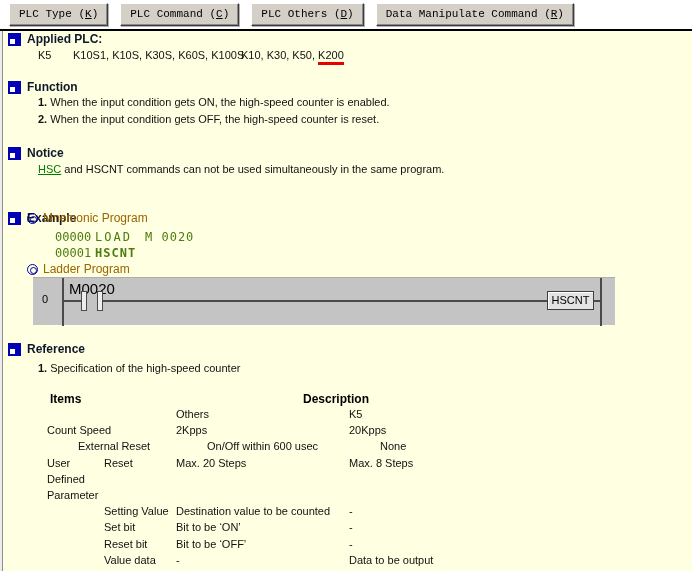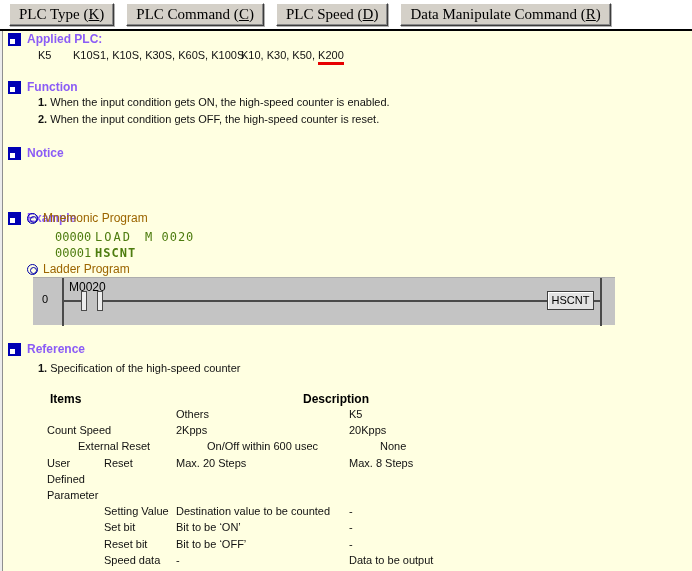--- a/index.html
+++ b/index.html
@@ -4,33 +4,33 @@
 <style>
   * { margin:0; padding:0; box-sizing:border-box; }
   html,body { width:692px; height:571px; }
   body { font-family:"Liberation Sans", sans-serif; }
   #page { position:relative; width:692px; height:571px; background:#FFFFE1; overflow:hidden; }
 
   
   .topbar { position:absolute; top:0; left:0; width:692px; height:31px; background:#FFFFFF;
             border-bottom:2px solid #000; display:flex; align-items:center; gap:12px; padding-left:9px; }
   .tb-btn { height:23px; padding:0 9px; background:#D4D0C8; color:#000;
-            font-family:Liberation Serif, serif; font-size:15px; line-height:21px;
+            font-family:Liberation Mono, monospace; font-size:11px; line-height:21px;
             border:1px solid #3c3c3c; border-top-color:#FFFFFF; border-left-color:#FFFFFF;
             box-shadow: inset -1px -1px 0 #8a8a8a, 1px 1px 0 #b0b0b0; cursor:pointer; white-space:nowrap; }
   .hk { text-decoration:underline; }
 
   .left-edge { position:absolute; left:0; top:31px; width:3px; height:540px; background:#ECECEC;
                border-right:1px solid #8f8f8f; }
 
   
   .sect-head { position:absolute; left:8px; height:16px; display:flex; align-items:center; gap:6px; }
   .sq-icon { width:13px; height:13px; background:#0000B4; position:relative; flex:0 0 13px; }
   .sq-icon::after { content:''; position:absolute; left:2px; bottom:2px; width:5px; height:5px; background:#FFFFFF; }
-  .sect-title { font-size:12px; font-weight:bold; color:#8b5cf6; }
+  .sect-title { font-size:12px; font-weight:bold; color:#0f172a; }
 
   .bodytext { position:absolute; font-size:11px; color:#111; white-space:nowrap; }
   .num { font-weight:bold; }
 
   
   .plc-g1 { position:absolute; left:38px; top:0; }
   .plc-g2 { position:absolute; left:73px; top:0; }
   .plc-g3 { position:absolute; left:241px; top:0; }
   .red-underline { border-bottom:3px solid #E60000; padding-bottom:1px; }
 
@@ -49,21 +49,21 @@
   .mnem-op   { position:absolute; left:40px; letter-spacing:2px; }
   .mnem-op.b { font-weight:bold; letter-spacing:1px; }
   .mnem-operand { position:absolute; left:90px; letter-spacing:1px; }
 
   
   .ladder { position:absolute; left:33px; top:277px; width:582px; height:48px; background:#C4C4C4;
             border-top:1px solid #ADADAD; }
   .l-rail-left  { position:absolute; left:29px;  top:0; width:2px; height:48px; background:#4a4a4a; }
   .l-rail-right { position:absolute; left:567px; top:0; width:2px; height:48px; background:#4a4a4a; }
   .l-rungnum { position:absolute; left:9px; top:15px; font-size:11px; color:#000; }
-  .l-contact-label { position:absolute; left:36px; top:2px; font-size:12px; color:#000; }
+  .l-contact-label { position:absolute; left:36px; top:2px; font-size:15px; color:#000; }
   .l-line { position:absolute; top:22px; height:2px; background:#4a4a4a; }
   .l-seg1 { left:31px; width:17px; }
   .l-seg2 { left:70px; width:444px; }
   .l-seg3 { left:561px; width:6px; }
   .l-bar { position:absolute; top:13px; width:6px; height:20px; background:#EDEDED; border:1px solid #4a4a4a; }
   .l-bar1 { left:48px; } .l-bar2 { left:64px; }
   .l-block { position:absolute; left:514px; top:13px; width:47px; height:19px; background:#E3E3E3;
              border:1px solid #3e3e3e; box-shadow: inset 1px 1px 0 #fff;
              font-size:11px; color:#000; text-align:center; line-height:17px; }
 
@@ -77,21 +77,21 @@
   .c1 { left:47px; } .c2 { left:104px; } .c3 { left:176px; } .c4 { left:349px; }
 </style>
 </head>
 <body>
 
 <div id="page">
 
   <div class="topbar">
     <div class="tb-btn"><span>PLC Type (</span><span class="hk">K</span><span>)</span></div>
     <div class="tb-btn"><span>PLC Command (</span><span class="hk">C</span><span>)</span></div>
-    <div class="tb-btn"><span>PLC Speed (</span><span class="hk">D</span><span>)</span></div>
+    <div class="tb-btn"><span>PLC Others (</span><span class="hk">D</span><span>)</span></div>
     <div class="tb-btn"><span>Data Manipulate Command (</span><span class="hk">R</span><span>)</span></div>
   </div>
 
   <div class="left-edge"></div>
 
   <div class="sect-head" style="top:31px;">
     <span class="sq-icon"></span>
     <span class="sect-title">Applied PLC:</span>
   </div>
   <div class="bodytext" style="top:49px; left:0; width:692px;">
@@ -107,20 +107,23 @@
   <div class="bodytext" style="top:96px; left:38px;">
     <span class="num">1.</span>&nbsp;<span>When the input condition gets ON, the high-speed counter is enabled.</span>
   </div>
   <div class="bodytext" style="top:113px; left:38px;">
     <span class="num">2.</span>&nbsp;<span>When the input condition gets OFF, the high-speed counter is reset.</span>
   </div>
 
   <div class="sect-head" style="top:145px;">
     <span class="sq-icon"></span>
     <span class="sect-title">Notice</span>
+  </div>
+  <div class="bodytext" style="top:163px; left:38px;">
+    <span class="link-green">HSC</span><span> and HSCNT commands can not be used simultaneously in the same program.</span>
   </div>
 
   <div class="sect-head" style="top:193px;margin-top:17px;">
     <span class="sq-icon"></span>
     <span class="sect-title">Example</span>
   </div>
   <div class="prog-label" style="top:211px;">
     <span class="circ-icon"></span>
     <span>Mnemonic Program</span>
   </div>
@@ -213,18 +216,18 @@
       <span class="c4">-</span>
   </div>
   <div class="trow" style="top:538px;">
     <span class="c1"></span>
       <span class="c2">Reset bit</span>
       <span class="c3">Bit to be ‘OFF’</span>
       <span class="c4">-</span>
   </div>
   <div class="trow" style="top:554px;">
     <span class="c1"></span>
-      <span class="c2">Speed data</span>
+      <span class="c2">Value data</span>
       <span class="c3">-</span>
       <span class="c4">Data to be output</span>
   </div>
 
 </div>
 
 </body></html>

